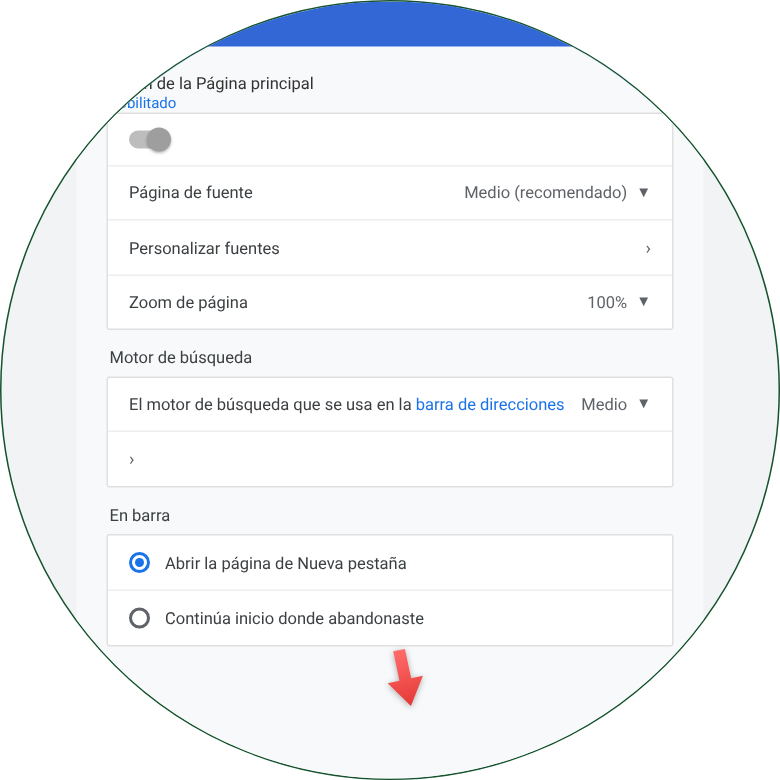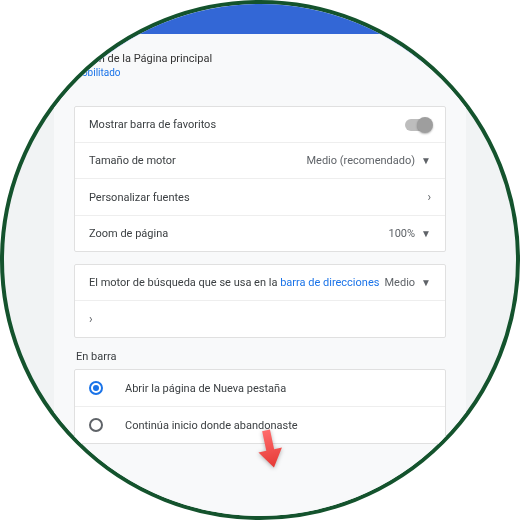--- a/index.html
+++ b/index.html
@@ -1,26 +1,26 @@
 <!DOCTYPE html>
 <html><head>
 <meta charset="utf-8">
 <style>
 *{box-sizing:border-box;margin:0;padding:0;font-family:Roboto,Arial,sans-serif}
 body{width:520px;height:520px;overflow:hidden;position:relative;background:#fff}
-.clip{width:520px;height:520px;border-radius:50%;overflow:hidden;position:relative;border:4px solid #14532d;background:#f1f3f4}
+.clip{width:520px;height:520px;border-radius:50%;overflow:hidden;position:relative;border:1px solid #14532d;background:#f1f3f4}
 .topbar{position:absolute;top:0;left:0;right:0;height:58px;background:#3367d6}
 .page{position:absolute;top:30px;left:50px;right:50px;bottom:-20px;background:#f8f9fa;padding:18px 20px 0 20px;overflow:hidden}
 .partial{color:#333;font-size:11px;margin-bottom:2px}
-.partial-sub{color:#1a73e8;font-size:10px;margin-bottom:28px}
+.partial-sub{color:#1a73e8;font-size:10px;margin-bottom:0}
 .section-title{color:#3c4043;font-size:11px;margin:10px 0 6px 2px}
 .card{background:#fff;border:1px solid #e0e0e0;border-radius:2px;margin-bottom:12px}
 .row{display:flex;align-items:center;justify-content:space-between;padding:11px 14px;border-bottom:1px solid #eee;font-size:11px;color:#3c4043}
 .row:last-child{border-bottom:none}
-.row-left{display:flex;align-items:center;gap:22px}
+.row-left{display:flex;align-items:center;gap:10px}
 .row-val{display:flex;align-items:center;gap:6px;color:#5f6368}
 .link{color:#1a73e8}
 .caret{color:#5f6368;font-size:10px}
 .chev{color:#5f6368;font-size:12px}
 .toggle{width:26px;height:12px;background:#bdbdbd;border-radius:6px;position:relative}
 .toggle::after{content:"";position:absolute;right:-2px;top:-2px;width:16px;height:16px;background:#9e9e9e;border-radius:50%;box-shadow:0 1px 2px rgba(0,0,0,.3)}
 .radio{width:14px;height:14px;border:2px solid #5f6368;border-radius:50%;position:relative;flex-shrink:0}
 .radio.on{border-color:#1a73e8}
 .radio.on::after{content:"";position:absolute;top:2px;left:2px;width:6px;height:6px;background:#1a73e8;border-radius:50%}
 .arrow{position:absolute;bottom:42px;left:50%;transform:translateX(-5px)}
@@ -31,43 +31,43 @@
 
 <div class="clip">
   <div class="topbar"></div>
   <div class="page">
 
     <div class="partial">...otón de la Página principal</div>
     <div class="partial-sub">...obilitado</div>
 
     <div class="card">
       <div class="row">
-        <span>Mostrar barra de favoritos</span>
         <span class="toggle"></span>
       </div>
       <div class="row">
-        <span>Tamaño de motor</span>
+        <span>Página de fuente</span>
         <span class="row-val">
           <span>Medio (recomendado)</span>
           <span class="caret">▼</span>
         </span>
       </div>
       <div class="row">
         <span>Personalizar fuentes</span>
         <span class="chev">›</span>
       </div>
       <div class="row">
         <span>Zoom de página</span>
         <span class="row-val">
           <span>100%</span>
           <span class="caret">▼</span>
         </span>
       </div>
     </div>
 
+    <div class="section-title">Motor de búsqueda</div>
     <div class="card">
       <div class="row">
         <span>
           <span>El motor de búsqueda que se usa en la </span><span class="link">barra de direcciones</span>
         </span>
         <span class="row-val">
           <span>Medio</span>
           <span class="caret">▼</span>
         </span>
       </div>

